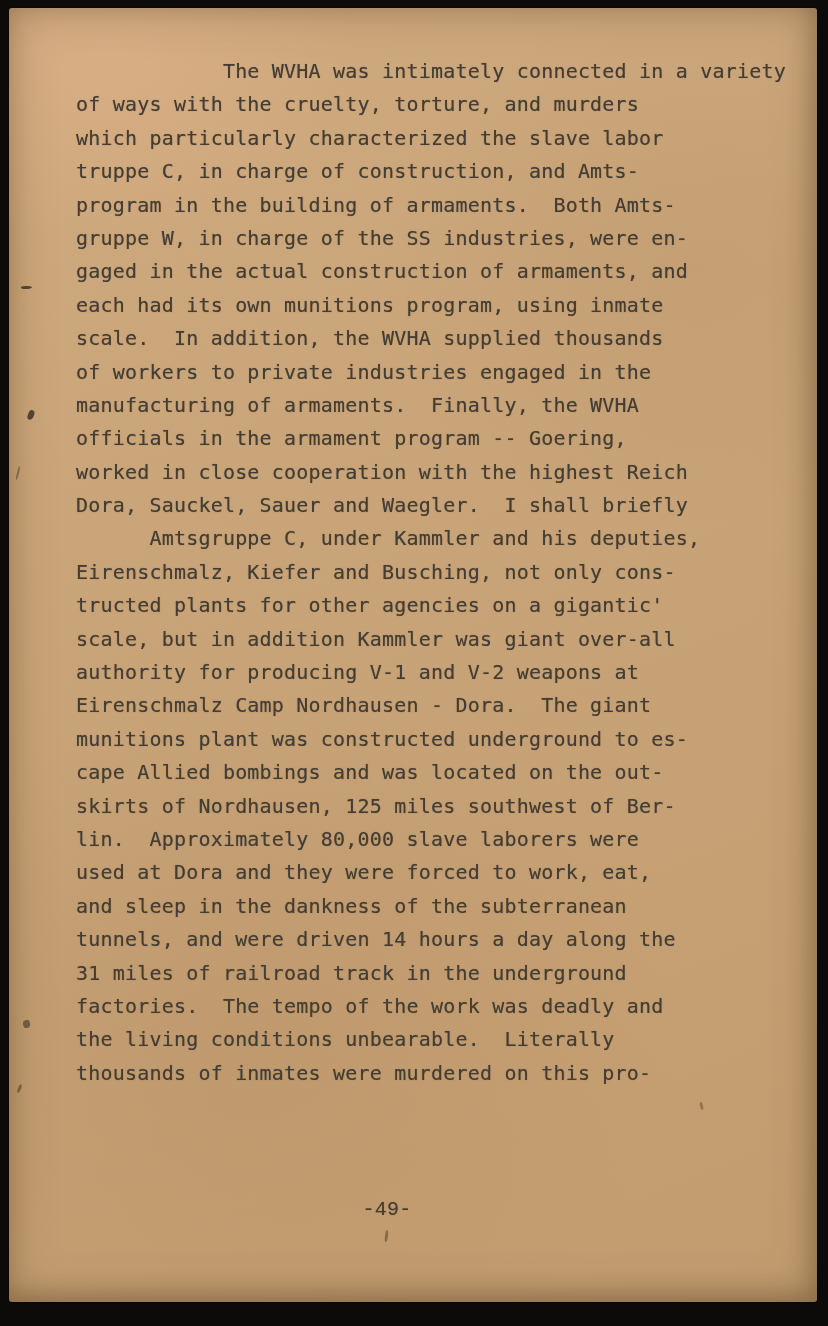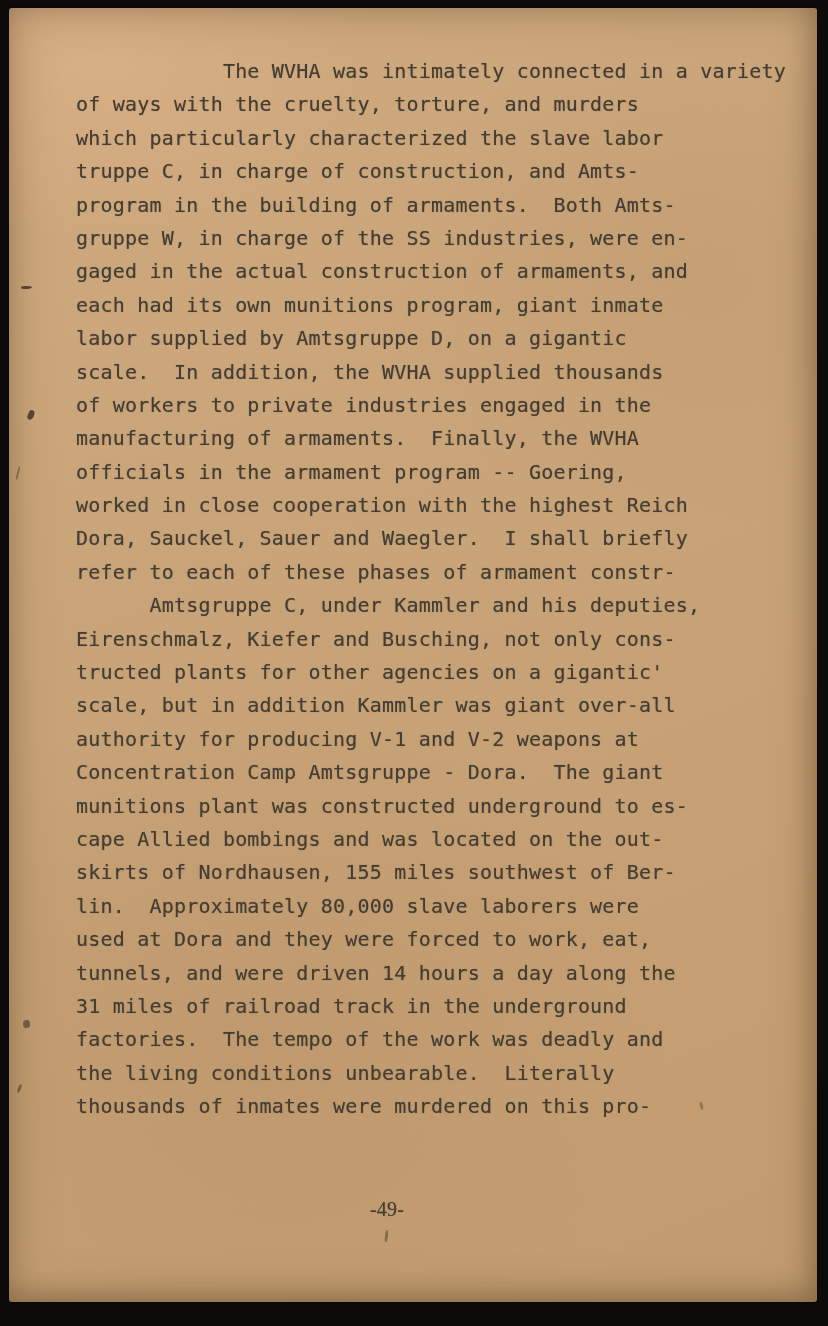--- a/index.html
+++ b/index.html
@@ -48,21 +48,21 @@
   .line {
     white-space: pre;
     height: 33.4px;
   }
   .page-number {
     position: absolute;
     left: 67px;
     top: 1190px;
     width: 622px;
     text-align: center;
-    font-family: Liberation Serif, serif;
+    font-family: Liberation Mono, monospace;
     font-size: 20px;
     letter-spacing: 0.2px;
     color: var(--ink, #433d33);
     text-shadow: 0 0 1px rgba(67, 61, 51, 0.55);
   }
   .speck {
     position: absolute;
     background: rgba(45, 38, 28, 0.75);
     border-radius: 40% 60% 50% 50%;
   }
@@ -80,40 +80,39 @@
 <div class="scan">
   <div class="paper">
     <div class="text-block">
         <div class="line">            The WVHA was intimately connected in a variety</div>
         <div class="line">of ways with the cruelty, torture, and murders</div>
         <div class="line">which particularly characterized the slave labor</div>
         <div class="line">truppe C, in charge of construction, and Amts-</div>
         <div class="line">program in the building of armaments.  Both Amts-</div>
         <div class="line">gruppe W, in charge of the SS industries, were en-</div>
         <div class="line">gaged in the actual construction of armaments, and</div>
-        <div class="line">each had its own munitions program, giant inmate</div>
-        <div class="line">labor supplied by Amtsgruppe D, on a gigantic</div>
+        <div class="line">each had its own munitions program, using inmate</div>
         <div class="line">scale.  In addition, the WVHA supplied thousands</div>
         <div class="line">of workers to private industries engaged in the</div>
         <div class="line">manufacturing of armaments.  Finally, the WVHA</div>
         <div class="line">officials in the armament program -- Goering,</div>
         <div class="line">worked in close cooperation with the highest Reich</div>
         <div class="line">Dora, Sauckel, Sauer and Waegler.  I shall briefly</div>
-        <div class="line">refer to each of these phases of armament constr-</div>
         <div class="line">      Amtsgruppe C, under Kammler and his deputies,</div>
         <div class="line">Eirenschmalz, Kiefer and Busching, not only cons-</div>
         <div class="line">tructed plants for other agencies on a gigantic'</div>
         <div class="line">scale, but in addition Kammler was giant over-all</div>
         <div class="line">authority for producing V-1 and V-2 weapons at</div>
-        <div class="line">Concentration Camp Amtsgruppe - Dora.  The giant</div>
+        <div class="line">Eirenschmalz Camp Nordhausen - Dora.  The giant</div>
         <div class="line">munitions plant was constructed underground to es-</div>
         <div class="line">cape Allied bombings and was located on the out-</div>
-        <div class="line">skirts of Nordhausen, 155 miles southwest of Ber-</div>
+        <div class="line">skirts of Nordhausen, 125 miles southwest of Ber-</div>
         <div class="line">lin.  Approximately 80,000 slave laborers were</div>
         <div class="line">used at Dora and they were forced to work, eat,</div>
+        <div class="line">and sleep in the dankness of the subterranean</div>
         <div class="line">tunnels, and were driven 14 hours a day along the</div>
         <div class="line">31 miles of railroad track in the underground</div>
         <div class="line">factories.  The tempo of the work was deadly and</div>
         <div class="line">the living conditions unbearable.  Literally</div>
         <div class="line">thousands of inmates were murdered on this pro-</div>
       </div>
     <div class="page-number">-49-</div>
     <span class="speck s1"></span>
     <span class="speck s2"></span>
     <span class="speck s3"></span>

